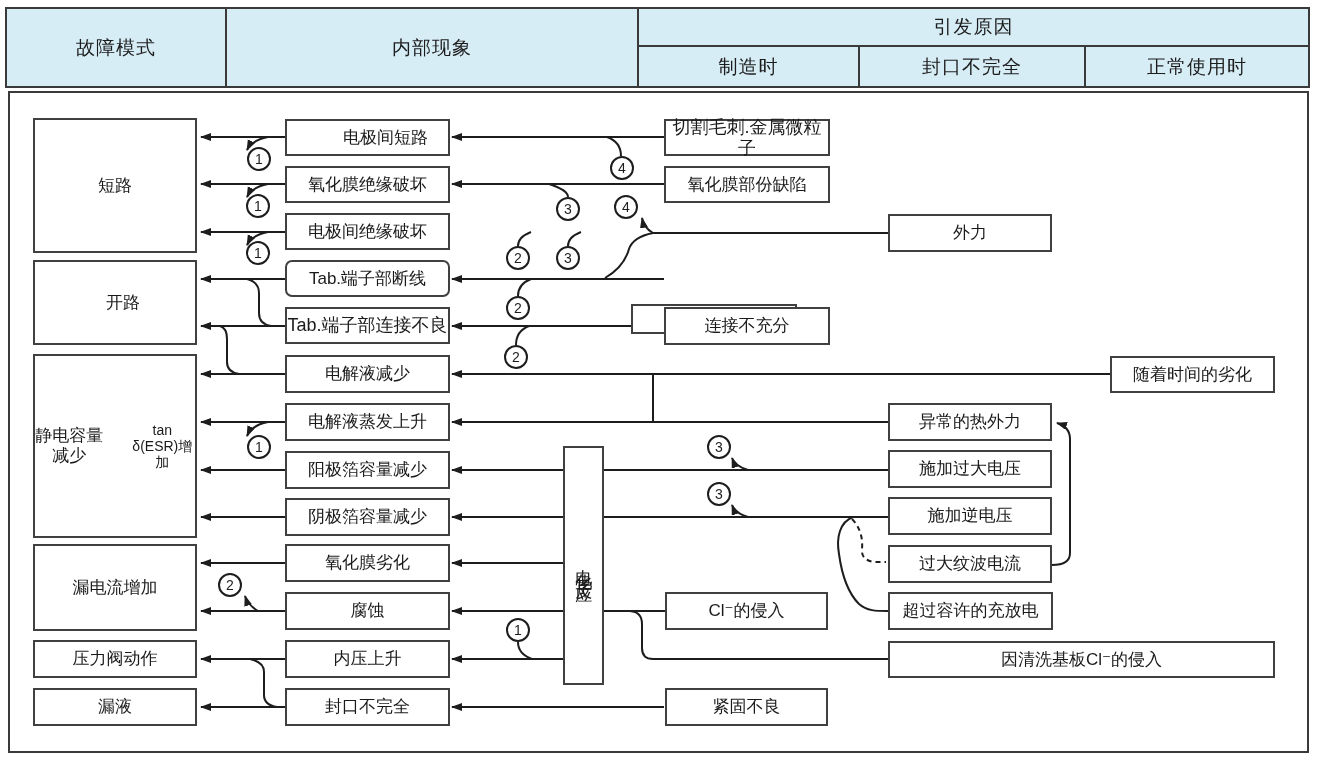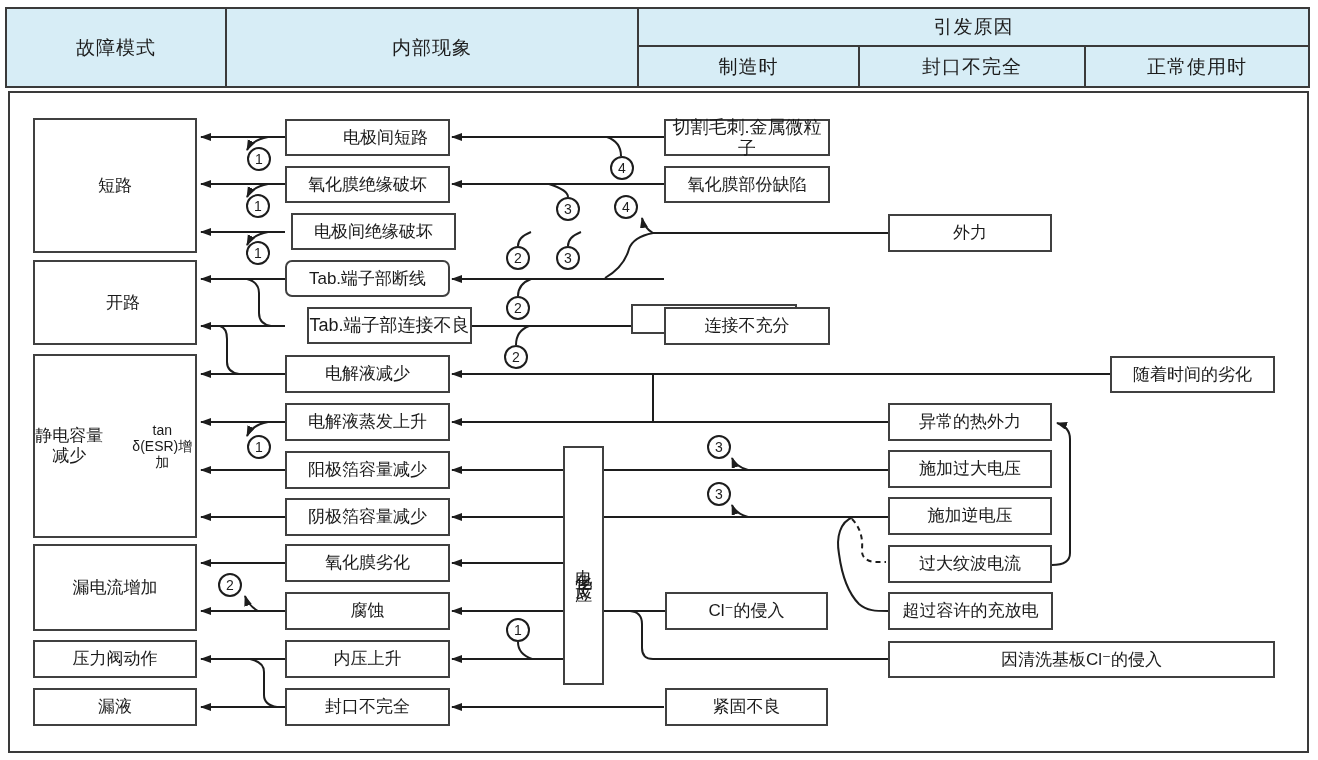--- a/index.html
+++ b/index.html
@@ -32,23 +32,23 @@
   #b-short{left:33px;top:118px;width:164px;height:135px;}
   #b-open{left:33px;top:260px;width:164px;height:85px;padding-left:16px;}
   #b-cap{left:33px;top:354px;width:164px;height:184px;flex-direction:row;gap:26px;}
   #b-cap .l2{font-size:14px;}
   #b-leakcur{left:33px;top:544px;width:164px;height:87px;}
   #b-valve{left:33px;top:640px;width:164px;height:38px;}
   #b-leak{left:33px;top:688px;width:164px;height:38px;}
 
   #m1{left:285px;top:119px;width:165px;height:37px;padding-left:36px;}
   #m2{left:285px;top:166px;width:165px;height:37px;}
-  #m3{left:285px;top:213px;width:165px;height:37px;margin-left:6px;}
+  #m3{left:285px;top:213px;width:165px;height:37px;}
   #m4{left:285px;top:260px;width:165px;height:37px;border-radius:7px;}
-  #m5{left:285px;top:307px;width:165px;height:37px;margin-left:22px;}
+  #m5{left:285px;top:307px;width:165px;height:37px;}
   #m6{left:285px;top:355px;width:165px;height:38px;}
   #m7{left:285px;top:403px;width:165px;height:38px;}
   #m8{left:285px;top:451px;width:165px;height:38px;}
   #m9{left:285px;top:498px;width:165px;height:38px;}
   #m10{left:285px;top:544px;width:165px;height:38px;}
   #m11{left:285px;top:592px;width:165px;height:38px;}
   #m12{left:285px;top:640px;width:165px;height:38px;}
   #m13{left:285px;top:688px;width:165px;height:38px;}
 
   #r1{left:664px;top:119px;width:166px;height:37px;}

